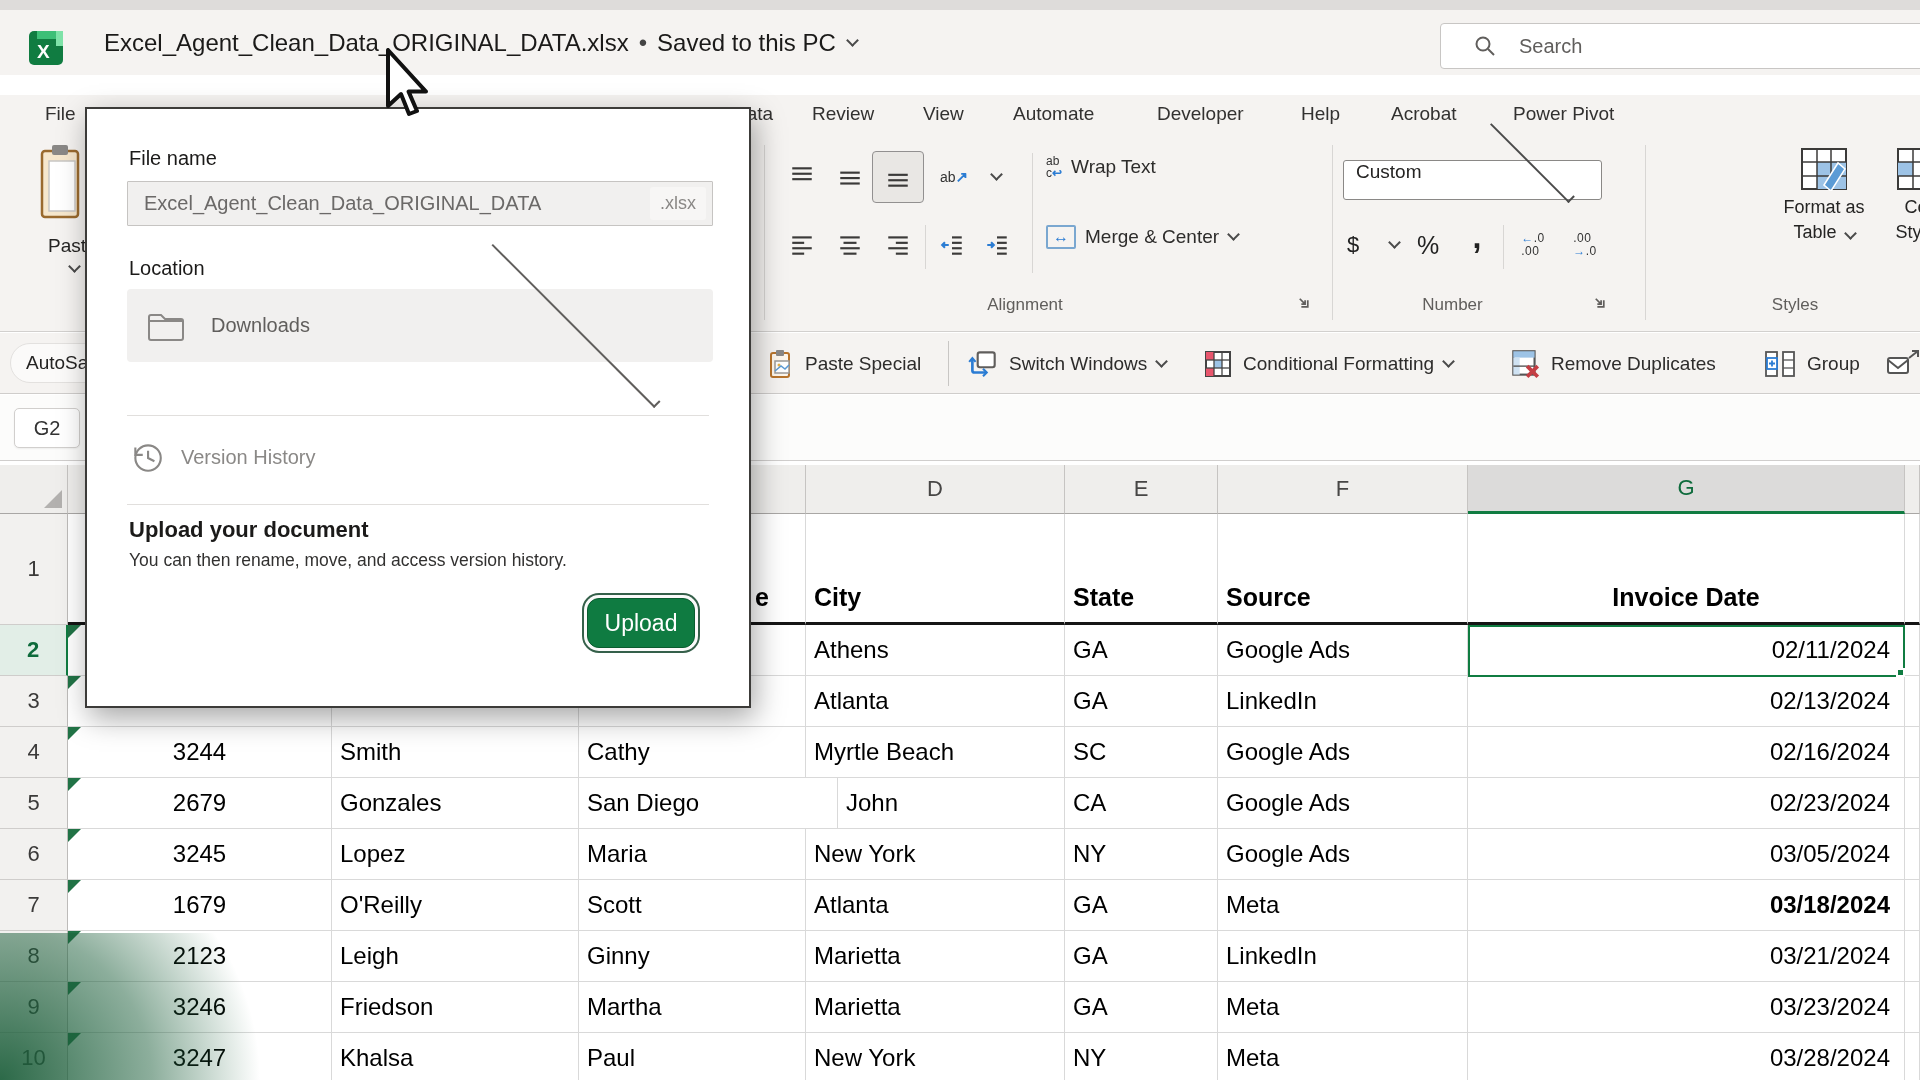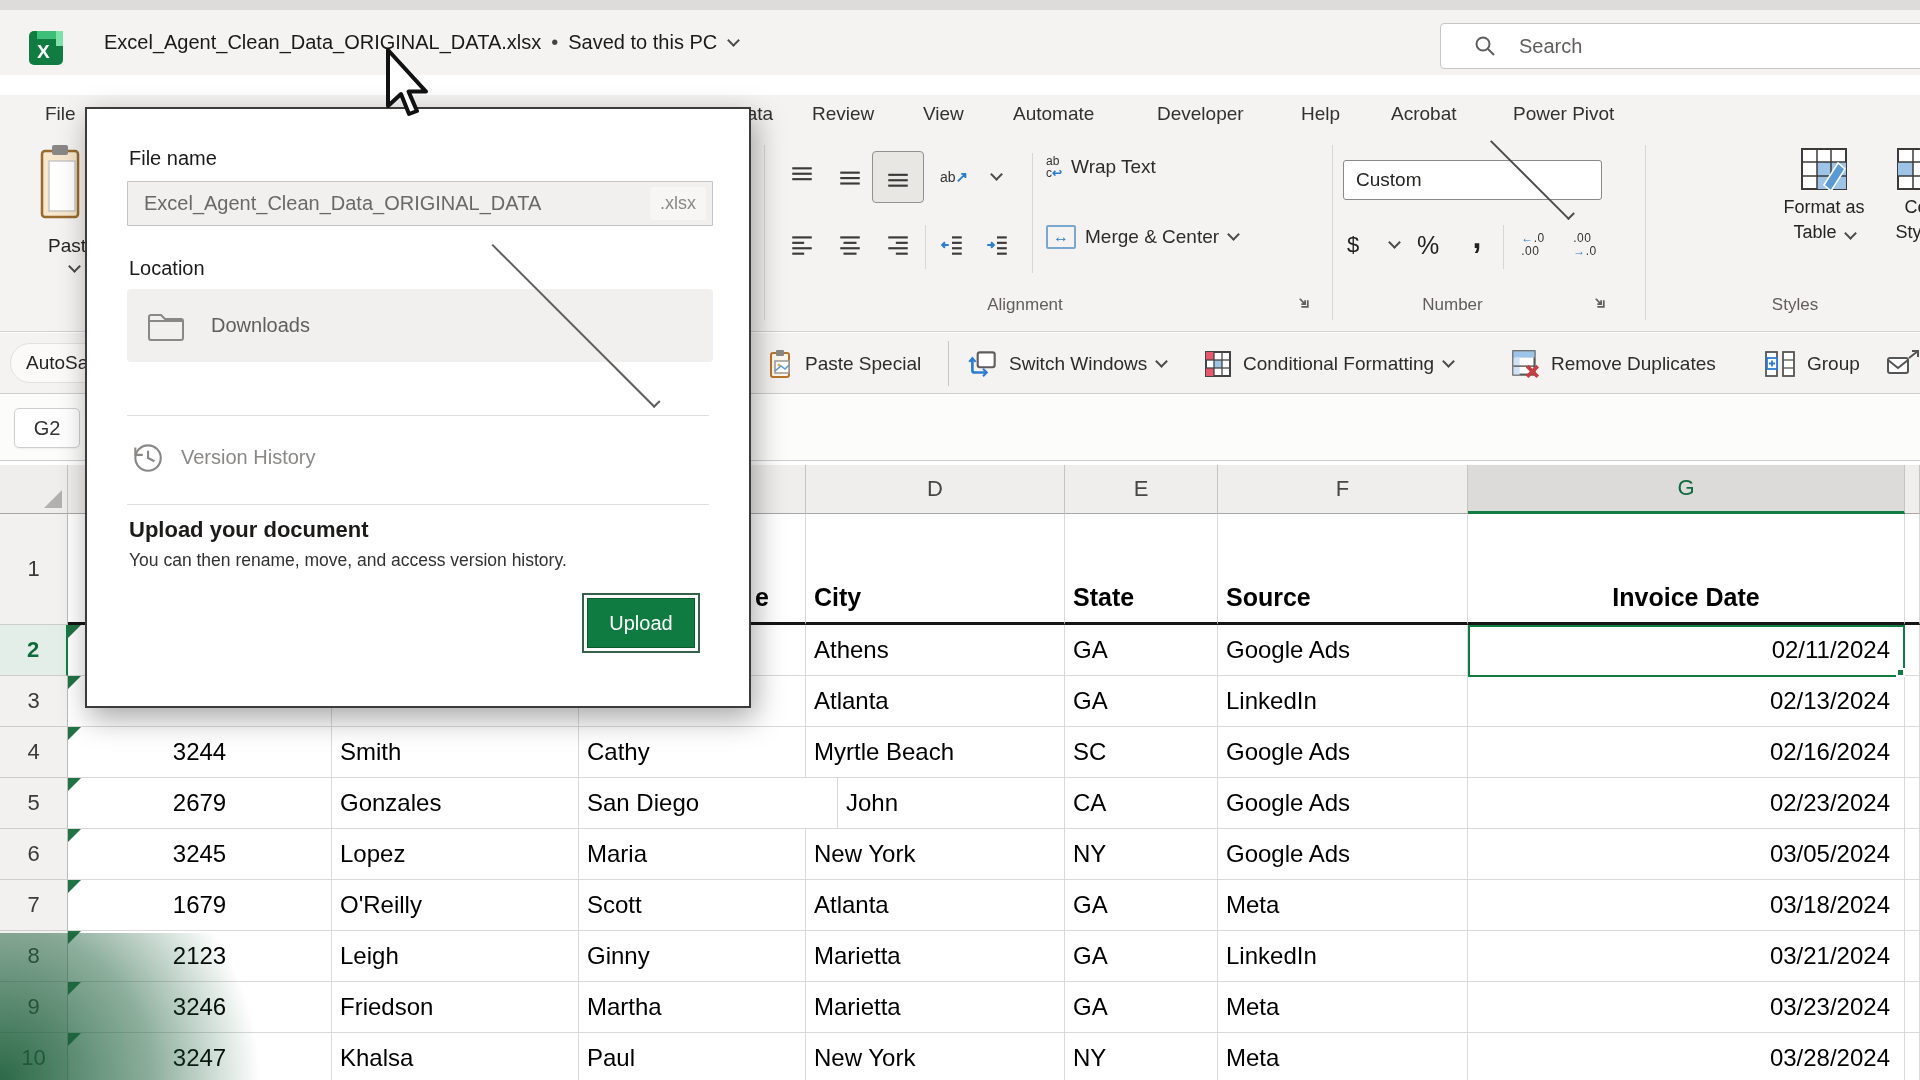--- a/index.html
+++ b/index.html
@@ -14,21 +14,21 @@
   .ribbon   { position:absolute; left:0; top:135px; width:1920px; height:197px; background:#f5f3f1;
               border-bottom:1px solid #d2d0ce; }
   .toolbar  { position:absolute; left:0; top:333px; width:1920px; height:61px; background:#f5f3f1;
               border-bottom:1px solid #cfcdcb; }
   .formula  { position:absolute; left:0; top:395px; width:1920px; height:66px; background:#fcfcfb;
               border-bottom:1px solid #d0cecd; }
 
   
   .xlicon { position:absolute; left:28px; top:20px; }
   .titletext { position:absolute; left:104px; top:0; height:65px; display:flex; align-items:center;
-               font-size:20px; color:#1b1a19; cursor:default; }
+               font-size:24px; color:#1b1a19; cursor:default; }
   .titletext .bullet { margin:0 10px; color:#444; }
   .cv { display:inline-block; width:9px; height:9px; border-right:2px solid #4a4a4a;
         border-bottom:2px solid #4a4a4a; transform:rotate(45deg); margin-left:12px; margin-top:-5px; }
   .search { position:absolute; left:1440px; top:13px; width:500px; height:46px; background:#fff;
             border:1px solid #c8c6c4; border-radius:4px; display:flex; align-items:center; }
   .search svg { margin-left:32px; }
   .search span { margin-left:22px; font-size:20px; color:#605e5c; }
 
   
   .rtab { position:absolute; top:0; height:40px; line-height:38px; font-size:19px; color:#323130; cursor:pointer; }
@@ -45,21 +45,21 @@
 
   .abico { font-size:14px; color:#333; }
   .abico b { font-size:15px; }
   .wrapico i { display:block; font-style:normal; font-size:12px; line-height:12px; color:#333; }
   .mergico { display:inline-flex; align-items:center; justify-content:center; width:30px; height:24px;
              border:2px solid #7aa7d0; border-radius:2px; font-size:16px; }
   .decico i { display:block; font-style:normal; font-size:12px; line-height:13px; color:#333; letter-spacing:0.5px; }
   .numglyph { font-size:22px; color:#222; }
 
   .custombox { position:absolute; left:1343px; top:25px; width:259px; height:40px; background:#fff;
-               border:1px solid #8a8886; border-radius:3px; display:flex; align-items:center; cursor:pointer; }
+               border:1px solid #8a8886; border-radius:3px; display:flex; cursor:pointer; }
   .custombox span { margin-left:12px; font-size:19px; color:#252423; flex:1; }
   .custombox .cv { margin-right:14px; }
 
   .bigbtn { position:absolute; text-align:center; cursor:pointer; }
   .bigbtn .l1, .bigbtn .l2 { font-size:18px; color:#252423; line-height:25px; }
 
   
   .titem { position:absolute; top:0; height:61px; display:flex; align-items:center; cursor:pointer; }
   .titem .tlbl { margin-left:9px; font-size:19px; color:#2d2c2b; white-space:nowrap; }
   .titem .cv { margin-left:10px; }
@@ -122,21 +122,21 @@
                border-radius:4px; display:flex; align-items:center; cursor:pointer; }
   .downloads svg { margin-left:18px; }
   .downloads span { margin-left:22px; font-size:20px; color:#605e5c; flex:1; }
   .downloads .cv { margin-right:22px; border-color:#605e5c; }
   .pop-div { position:absolute; left:40px; right:40px; height:1px; background:#e1dfdd; }
   .vhist { position:absolute; left:42px; top:322px; height:52px; display:flex; align-items:center; cursor:pointer; }
   .vhist span { margin-left:16px; font-size:20px; color:#8a8886; }
   .up-head { position:absolute; left:42px; top:408px; font-size:22px; font-weight:bold; color:#1b1a19; }
   .up-sub  { position:absolute; left:42px; top:441px; font-size:17.5px; color:#323130; }
   .upload-btn { position:absolute; left:500px; top:489px; width:108px; height:50px; background:#0f7b41;
-                color:#fff; font-size:20px; font-family:"Liberation Sans",sans-serif; border:1px solid #0a5c2f; border-radius:0;
+                color:#fff; font-size:23px; font-family:"Liberation Sans",sans-serif; border:1px solid #0a5c2f; border-radius:12px;
                 box-shadow:0 0 0 3px #fafafa, 0 0 0 5px #35604a; cursor:pointer; }
 
   .cursor { position:absolute; left:386px; top:48px; z-index:60; pointer-events:none; }
 </style>
 </head>
 <body>
 
 <div class="screen">
 
   <div class="topstrip"></div>
@@ -620,21 +620,21 @@
         </div>
         <div class="gcell dcell c-d" style="width: 259px;">
           <span>Atlanta</span>
         </div>
         <div class="gcell dcell c-e" style="width: 153px;">
           <span>GA</span>
         </div>
         <div class="gcell dcell c-f" style="width: 250px;">
           <span>Meta</span>
         </div>
-        <div class="gcell dcell c-g" style="width: 437px;">
+        <div class="gcell dcell c-g" style="width: 437px; font-weight: bold;">
           <span>03/18/2024</span>
         </div>
         <div class="gcell dcell sliver" style="width: 15px;"></div>
       </div>
       <div class="grow">
         <div class="gcell rhead" style="width: 68px;">8</div>
         <div class="gcell dcell c-a" style="width: 264px;">
           <span>2123</span>
           <span class="err-tri"></span>
         </div>

